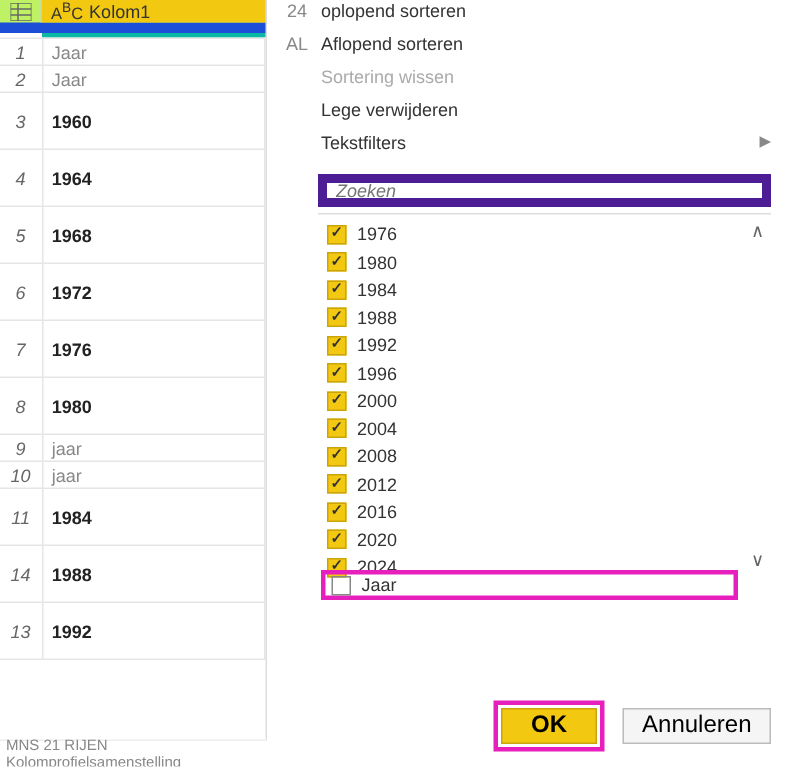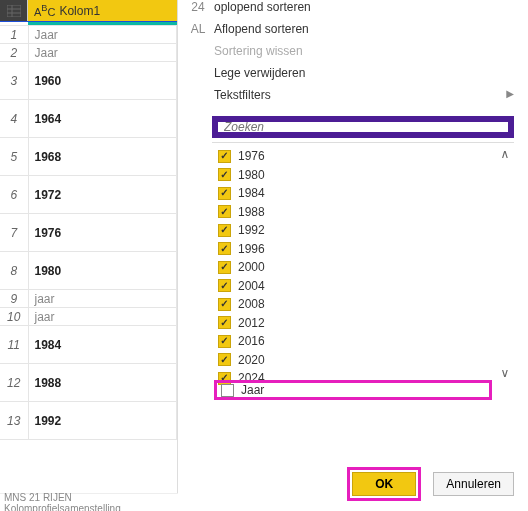--- a/index.html
+++ b/index.html
@@ -18,22 +18,22 @@
     position: absolute;
     left: 0; top: 0;
     width: 178px;
     height: 100%;
     border-right: 1px solid #ddd;
   }
   .grid-header {
     display: flex;
     align-items: center;
     height: 22px;
-    background: #404040;
-    border-bottom: 1px solid #1d4ed8;
+    background: #bef264;
+    border-bottom: 7px solid #1d4ed8;
   }
   .rownum-head {
     width: 28px;
     height: 100%;
     display: flex;
     align-items: center;
     justify-content: center;
     border-right: 1px solid #ccc;
   }
   .rownum-head svg { width: 14px; height: 12px; }
@@ -196,21 +196,21 @@
     bottom: 10px;
     display: flex;
     gap: 12px;
     align-items: center;
   }
   .btn {
     height: 24px;
     min-width: 64px;
     border: 1px solid #bbb;
     background: #f5f5f5;
-    font-size: 12px;
+    font-size: 16px;
     padding: 0 12px;
     cursor: pointer;
   }
   .btn.primary {
     background: #F2C811;
     border-color: #caa40a;
     font-weight: 600;
   }
   .ok-highlight {
     border: 3px solid #E61FBD;
@@ -277,21 +277,21 @@
         </tr>
         <tr class="short">
           <td class="rn">10</td>
           <td class="muted">jaar</td>
         </tr>
         <tr>
           <td class="rn">11</td>
           <td class="bold">1984</td>
         </tr>
         <tr>
-          <td class="rn">12</td>
+          <td class="rn">14</td>
           <td class="bold">1988</td>
         </tr>
         <tr>
           <td class="rn">13</td>
           <td class="bold">1992</td>
         </tr>
       </tbody>
   </table>
   <div class="status-bar">MNS 21 RIJEN Kolomprofielsamenstelling</div>
 </div>

